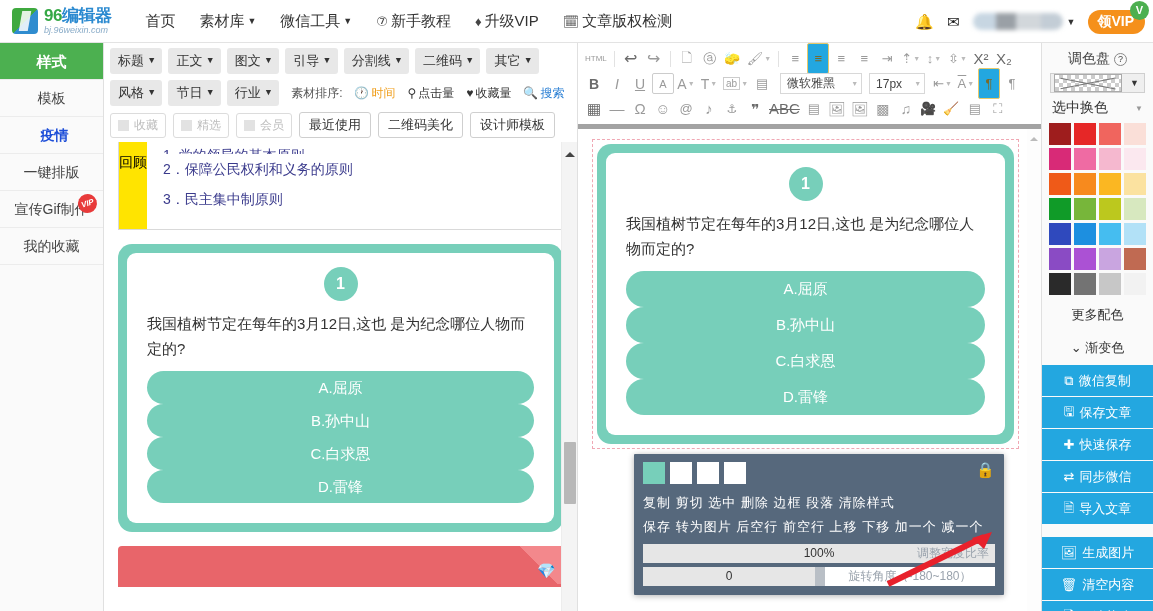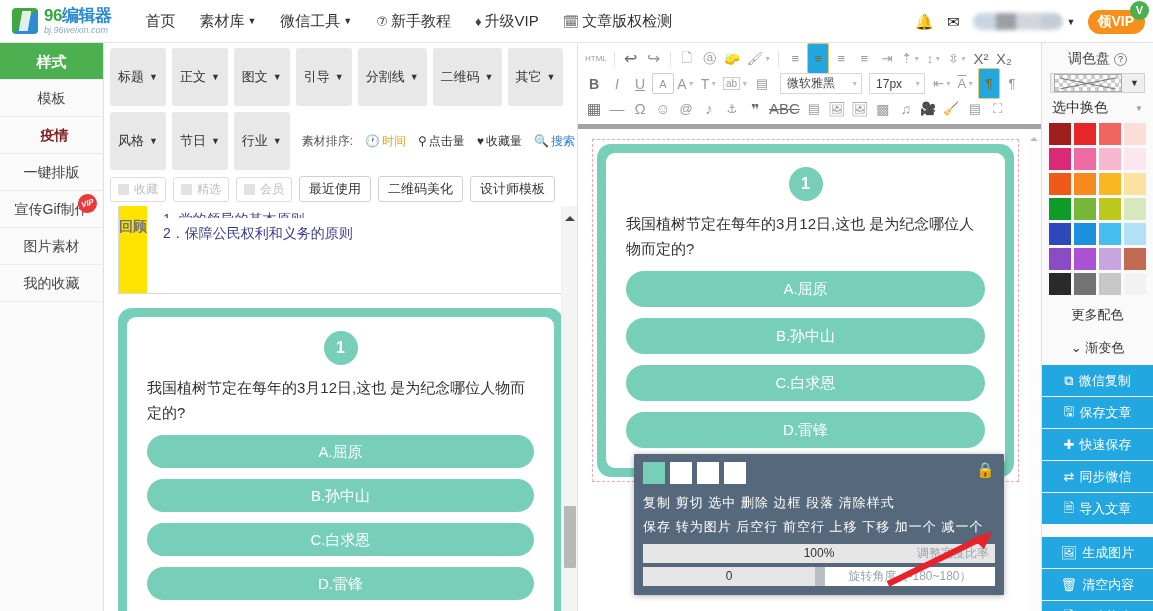--- a/index.html
+++ b/index.html
@@ -54,70 +54,70 @@
   }
   
   #main { display:flex; height:568px; width:100%; }
   
   #sidebar { width:104px; border-right:1px solid #e0e0e0; background:#fafafa; flex:0 0 104px;}
   .side-item{
     height:37px;line-height:37px;text-align:center;font-size:14px;color:#444;
     border-bottom:1px solid #ececec;cursor:pointer;position:relative;
   }
   .side-item.active{ background:#4cb050; color:#fff; font-weight:bold; font-size:15px;}
-  .side-item.alert{ color:#7f1d1d; font-weight:bold;padding-left:6px;}
+  .side-item.alert{ color:#1d4ed8; font-weight:bold;padding-left:6px;}
   .side-item .vipdot{
     position:absolute;right:6px;top:3px;width:19px;height:19px;border-radius:50%;
     background:#e83a3a;color:#fff;font-size:8px;line-height:19px;font-style:italic;font-weight:bold;
     transform:rotate(-18deg);
   }
   
   #matpanel{ width:474px; flex:0 0 474px; border-right:1px solid #e0e0e0; display:flex; flex-direction:column; background:#fff;}
   .mat-toolbar{ padding:5px 6px 4px 6px; background:#fff;}
   .cat-row{ display:flex; gap:6px; margin-bottom:6px; flex-wrap:nowrap;}
   .cat-btn{
-    background:#e8e8e8; border-radius:3px; padding:20px 8px; font-size:13px; color:#333;
-    display:flex;align-items:center;gap:5px;cursor:pointer;white-space:nowrap;
+    background:#e8e8e8; border-radius:3px; padding:4px 8px; font-size:13px; color:#333;
+    display:flex;align-items:center;gap:5px;cursor:pointer;white-space:nowrap;font-family:Liberation Mono, monospace;
   }
   .sort-label{font-size:12px;color:#555;margin-left:6px;display:flex;align-items:center;gap:3px;white-space:nowrap;}
   .sort-item{display:flex;align-items:center;gap:2px;font-size:12px;cursor:pointer;color:#333;margin-left:6px;white-space:nowrap;}
   .sort-item.on{color:#f0a020;}
   .sort-item.search{color:#2a7fd4;}
   .chk-row{display:flex;gap:7px;align-items:center;}
   .chk{
     border:1px solid #dcdcdc;border-radius:3px;padding:3px 7px;font-size:12px;color:#bdbdbd;
     display:flex;align-items:center;gap:5px;cursor:pointer;white-space:nowrap;
   }
   .chk .box{width:11px;height:11px;background:#e2e2e2;display:inline-block;}
   .tagbtn{border:1px solid #cfcfcf;border-radius:3px;padding:3px 9px;font-size:13px;color:#333;cursor:pointer;white-space:nowrap;}
   .mat-scroll{ flex:1; position:relative; overflow:hidden; background:#fff;}
   .mat-inner{ padding:0 14px; position:relative;}
   
   .review-card{
     border:1px solid #d9d9d9;border-top:none;background:#fff;display:flex;height:92px;overflow:hidden;margin-top:-4px;
   }
   .review-tab{
-    width:28px;background:#ffe400;color:#737373;font-size:14px;line-height:1.15;text-align:left;
-    padding-top:16px;flex:0 0 28px;font-weight:700;
+    width:28px;background:#ffe400;color:#000000;font-size:14px;line-height:1.15;text-align:left;
+    padding-top:16px;flex:0 0 28px;font-weight:400;
   }
   .review-body{flex:1;padding:2px 0 0 16px;color:#3a3a8c;font-size:14px;line-height:30px;overflow:hidden;}
   .review-body .clip{overflow:hidden;height:14px;}
   
   .quiz-card{
     margin-top:14px;background:#77cfba;border-radius:14px;padding:9px;
   }
   .quiz-inner{background:#fff;border-radius:9px;padding:14px 20px 20px 20px;}
   .qnum{
     width:34px;height:34px;border-radius:50%;background:#77cfba;color:#fff;font-size:16px;
     line-height:34px;text-align:center;margin:0 auto 10px auto;font-weight:bold;
   }
   .qtext{font-size:15px;color:#333;line-height:25px;margin-bottom:10px;}
   .opt{
     background:#77cfba;color:#fff;border-radius:20px;height:33px;line-height:33px;
-    text-align:center;font-size:15px;margin-bottom:11px;
+    text-align:center;font-size:15px;margin-bottom:0;
   }
   .opt:last-child{margin-bottom:0;}
   .red-card{
     margin-top:14px;background:#e8656a;border-radius:4px 4px 0 0;height:41px;line-height:41px;
     color:#fff;font-size:17px;padding-left:18px;position:relative;overflow:hidden;
   }
   .red-card .corner{
     position:absolute;right:0;top:0;width:46px;height:38px;
     background:linear-gradient(225deg,#f3888c 0 52%,transparent 52%);
   }
@@ -247,21 +247,20 @@
 
   <div id="sidebar">
     <div class="side-item active">样式</div>
     <div class="side-item">模板</div>
     <div class="side-item alert">疫情</div>
     <div class="side-item">一键排版</div>
     <div class="side-item">
       <span>宣传Gif制作</span>
       <span class="vipdot">VIP</span>
     </div>
-    <div class="side-item">图片素材</div>
     <div class="side-item">我的收藏</div>
   </div>
 
   <div id="matpanel">
     <div class="mat-toolbar">
       <div class="cat-row">
         <div class="cat-btn">
             <span>标题</span>
             <span class="caret">▼</span>
           </div>
@@ -340,20 +339,21 @@
       </div>
     </div>
 
     <div class="mat-scroll">
       <div class="mat-inner">
         <div class="review-card">
           <div class="review-tab">回顾</div>
           <div class="review-body">
             <div class="clip">1.  党的领导的基本原则</div>
             <div>2．保障公民权利和义务的原则</div>
+            <div>3．民主集中制原则</div>
           </div>
         </div>
 
         <div class="quiz-card" style="background: rgb(119, 207, 186);">
           <div class="quiz-inner">
             <div class="qnum" style="background: rgb(119, 207, 186);">1</div>
             <div class="qtext">我国植树节定在每年的3月12日,这也 是为纪念哪位人物而定的?</div>
             <div class="opt" style="background: rgb(119, 207, 186);">A.屈原</div>
             <div class="opt" style="background: rgb(119, 207, 186);">B.孙中山</div>
             <div class="opt" style="background: rgb(119, 207, 186);">C.白求恩</div>

